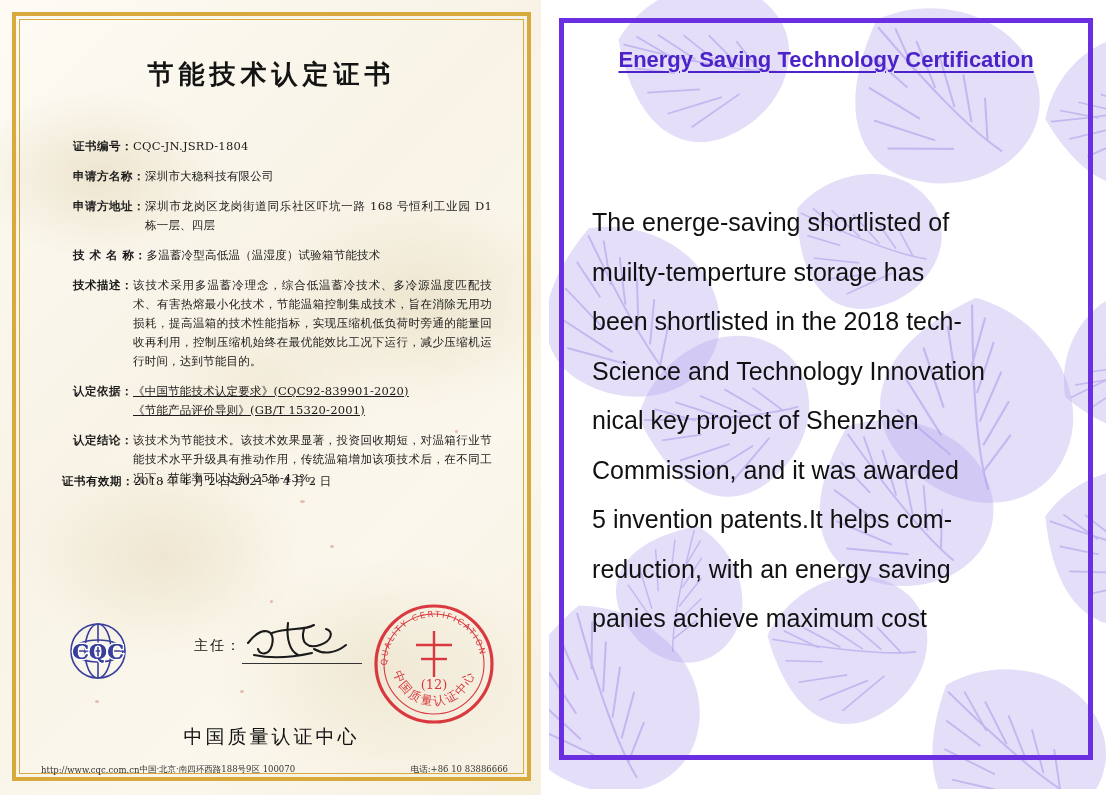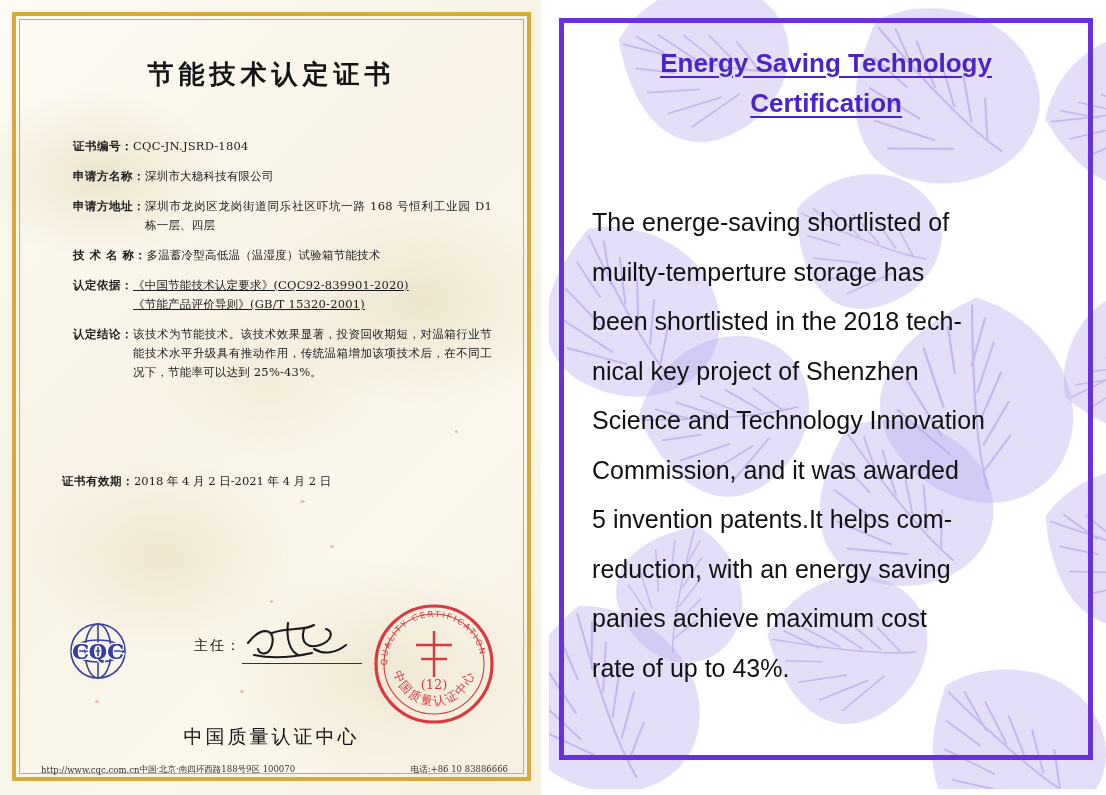--- a/index.html
+++ b/index.html
@@ -209,21 +209,21 @@
     box-sizing: border-box;
     background: transparent;
   }
   .desc-title {
     position: absolute;
     left: 24px;
     right: 24px;
     top: 20px;
     text-align: center;
     color: #4b23c9;
-    font-size: 26px;
+    font-size: 22px;
     font-weight: bold;
     line-height: 1.55;
     text-decoration: underline;
     text-underline-offset: 4px;
   }
   .desc-body {
     position: absolute;
     left: 28px;
     right: 14px;
     top: 175px;
@@ -269,20 +269,24 @@
         <div class="field">
           <span class="field-label">申请方地址：</span>
           <span class="field-value block">深圳市龙岗区龙岗街道同乐社区吓坑一路 168 号恒利工业园 D1 栋一层、四层</span>
         </div>
 
         <div class="field">
           <span class="field-label">技 术 名 称：</span>
           <span class="field-value">多温蓄冷型高低温（温湿度）试验箱节能技术</span>
         </div>
 
+        <div class="field">
+          <span class="field-label">技术描述：</span>
+          <span class="field-value block">该技术采用多温蓄冷理念，综合低温蓄冷技术、多冷源温度匹配技术、有害热熔最小化技术，节能温箱控制集成技术，旨在消除无用功损耗，提高温箱的技术性能指标，实现压缩机低负荷时旁通的能量回收再利用，控制压缩机始终在最优能效比工况下运行，减少压缩机运行时间，达到节能目的。</span>
+        </div>
 
         <div class="field">
           <span class="field-label">认定依据：</span>
           <span class="field-value">
             <span class="underline-val">《中国节能技术认定要求》(CQC92-839901-2020)</span>
             <span class="underline-val">《节能产品评价导则》(GB/T 15320-2001)</span>
           </span>
         </div>
 
         <div class="field">
@@ -395,25 +399,24 @@
       <use href="#leaf" transform="translate(520,400) rotate(-60) scale(1.3)"></use>
     </svg>
 
     <div class="desc-box">
       <div class="desc-title">Energy Saving Technology Certification</div>
 
       <div class="desc-body">
         <div>The energe-saving shortlisted of</div>
         <div>muilty-temperture storage  has</div>
         <div>been shortlisted in the 2018 tech-</div>
+        <div>Science and Technology Innovation</div>
         <div>nical key project of Shenzhen</div>
-        <div>Science and Technology Innovation</div>
         <div>Commission, and it was awarded</div>
         <div>5 invention patents.It helps com-</div>
         <div>reduction, with an energy saving</div>
         <div>panies achieve maximum cost</div>
-        <div>rate of up to 43%.</div>
       </div>
     </div>
 
   </div>
 
 </div>
 
 </body></html>

